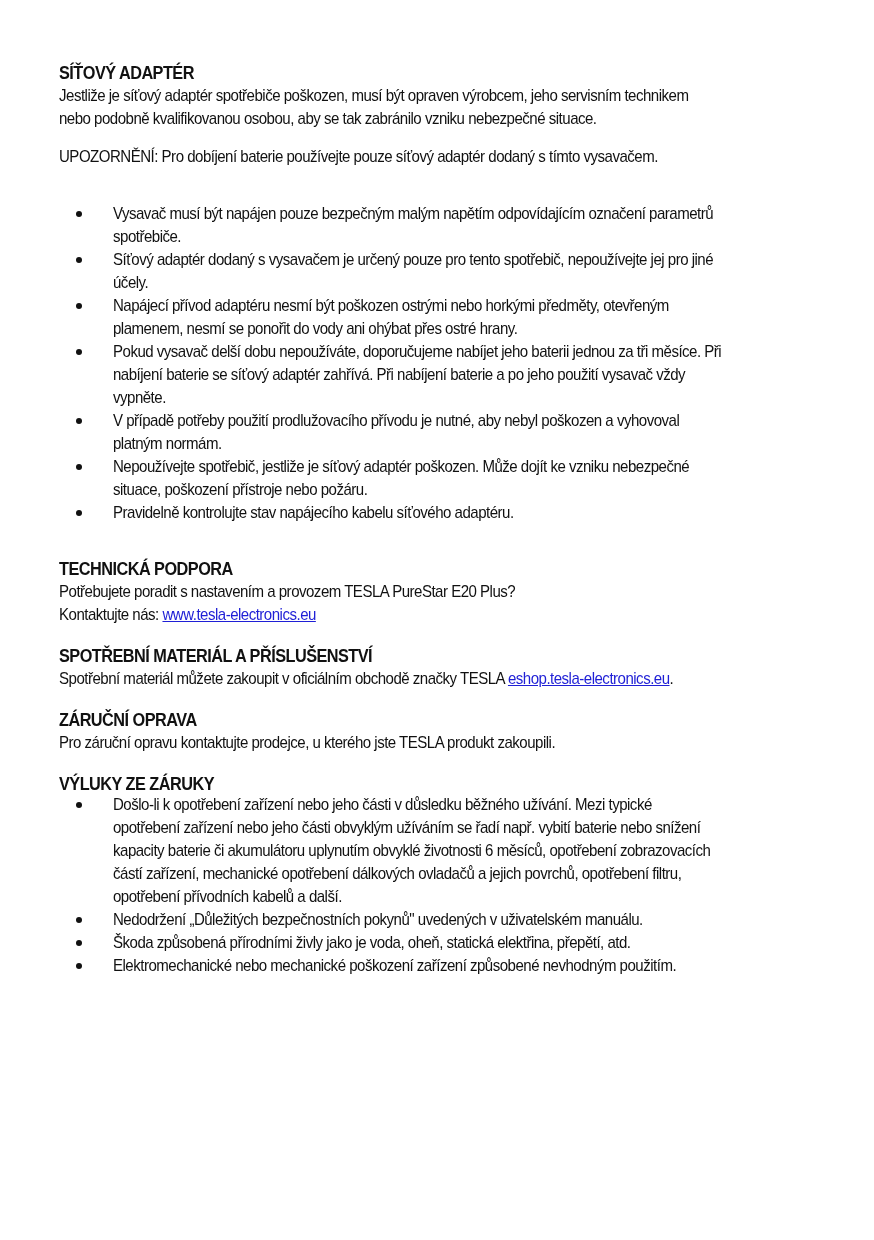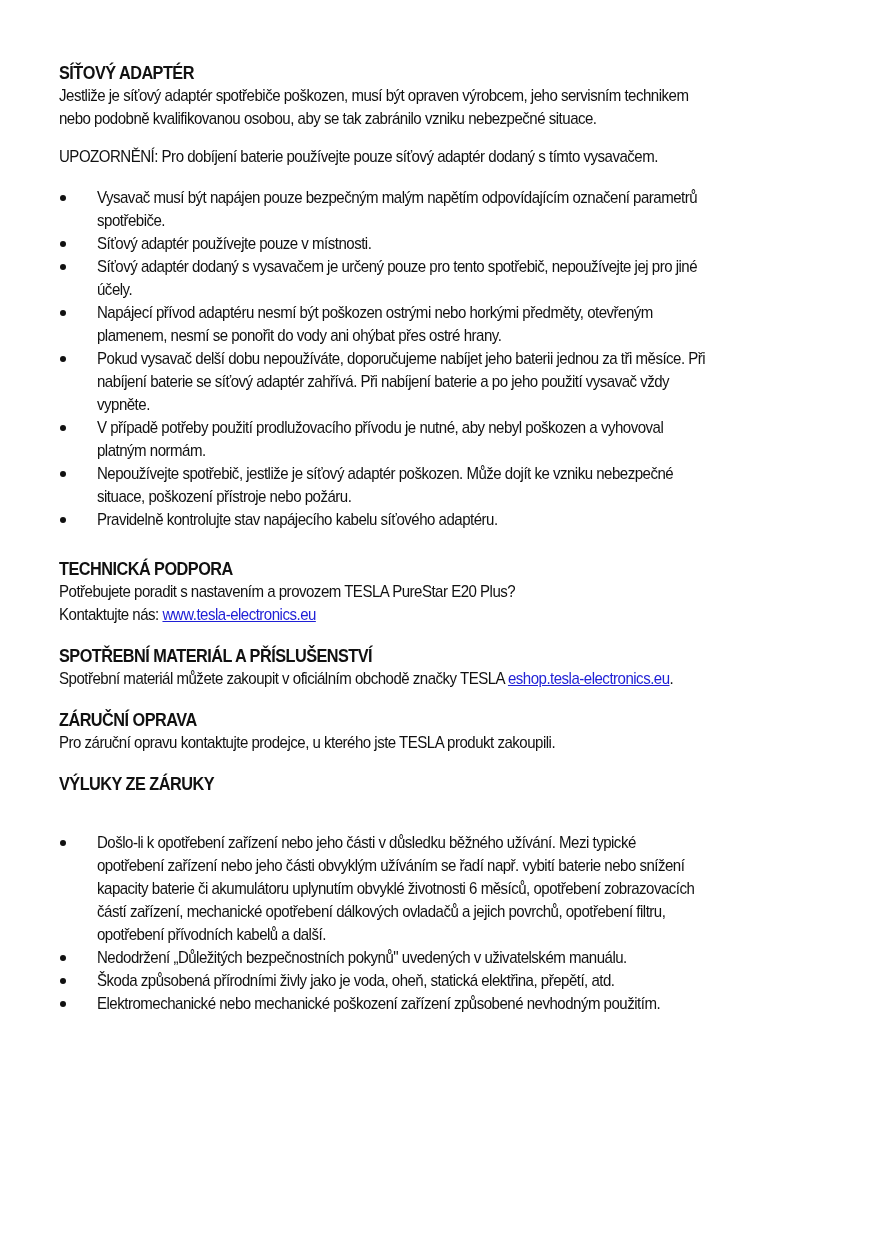--- a/index.html
+++ b/index.html
@@ -13,21 +13,21 @@
     font-size: 16.2px; letter-spacing: -0.55px; line-height: 23px;
     transform: scaleX(0.93); transform-origin: left center; white-space: nowrap;
   }
   h2 {
     margin: 0; font-size: 18.5px; font-weight: bold; letter-spacing: -0.6px;
     line-height: 23px; transform: scaleX(0.88); transform-origin: left center;
     white-space: nowrap;
   }
   p { margin: 0; }
   .abs { position: absolute; left: 0; }
-  ul.bl { list-style: none; margin: 0; padding: 0; }
+  ul.bl { list-style: none; margin: 16px; padding: 0; }
   ul.bl li { position: relative; padding-left: 38px; }
   ul.bl li .dot {
     position: absolute; left: 1px; top: 9px; width: 6px; height: 6px;
     border-radius: 50%; background: #111;
   }
   ul.bl li .line { display: block; }
   a.link { color: #1a0dab; text-decoration: underline; color: #1f1fd6; }
 </style>
 </head>
 <body>
@@ -37,24 +37,20 @@
   <h2 class="abs" style="top:61px">SÍŤOVÝ ADAPTÉR</h2>
   <p class="abs txt" style="top:84px">Jestliže je síťový adaptér spotřebiče poškozen, musí být opraven výrobcem, jeho servisním technikem</p>
   <p class="abs txt" style="top:107px">nebo podobně kvalifikovanou osobou, aby se tak zabránilo vzniku nebezpečné situace.</p>
   <p class="abs txt" style="top:145px">UPOZORNĚNÍ: Pro dobíjení baterie používejte pouze síťový adaptér dodaný s tímto vysavačem.</p>
 
   <ul class="bl abs" style="top:186px; width:760px">
     <li>
         <span class="dot"></span>
       <span class="line txt">Vysavač musí být napájen pouze bezpečným malým napětím odpovídajícím označení parametrů</span>
       <span class="line txt">spotřebiče.</span>
-      </li>
-    <li>
-        <span class="dot"></span>
-      <span class="line txt">Síťový adaptér používejte pouze v místnosti.</span>
       </li>
     <li>
         <span class="dot"></span>
       <span class="line txt">Síťový adaptér dodaný s vysavačem je určený pouze pro tento spotřebič, nepoužívejte jej pro jiné</span>
       <span class="line txt">účely.</span>
       </li>
     <li>
         <span class="dot"></span>
       <span class="line txt">Napájecí přívod adaptéru nesmí být poškozen ostrými nebo horkými předměty, otevřeným</span>
       <span class="line txt">plamenem, nesmí se ponořit do vody ani ohýbat přes ostré hrany.</span>
@@ -86,21 +82,21 @@
   <p class="abs txt" style="top:603px"><span>Kontaktujte nás: </span><a class="link">www.tesla-electronics.eu</a></p>
 
   <h2 class="abs" style="top:644px">SPOTŘEBNÍ MATERIÁL A PŘÍSLUŠENSTVÍ</h2>
   <p class="abs txt" style="top:667px"><span>Spotřební materiál můžete zakoupit v oficiálním obchodě značky TESLA </span><a class="link">eshop.tesla-electronics.eu</a><span>.</span></p>
 
   <h2 class="abs" style="top:708px">ZÁRUČNÍ OPRAVA</h2>
   <p class="abs txt" style="top:731px">Pro záruční opravu kontaktujte prodejce, u kterého jste TESLA produkt zakoupili.</p>
 
   <h2 class="abs" style="top:772px">VÝLUKY ZE ZÁRUKY</h2>
 
-  <ul class="bl abs" style="top:831px; width:760px">
+  <ul class="bl abs" style="top:777px; width:760px">
     <li>
         <span class="dot"></span>
       <span class="line txt">Došlo-li k opotřebení zařízení nebo jeho části v důsledku běžného užívání. Mezi typické</span>
       <span class="line txt">opotřebení zařízení nebo jeho části obvyklým užíváním se řadí např. vybití baterie nebo snížení</span>
       <span class="line txt">kapacity baterie či akumulátoru uplynutím obvyklé životnosti 6 měsíců, opotřebení zobrazovacích</span>
       <span class="line txt">částí zařízení, mechanické opotřebení dálkových ovladačů a jejich povrchů, opotřebení filtru,</span>
       <span class="line txt">opotřebení přívodních kabelů a další.</span>
       </li>
     <li>
         <span class="dot"></span>

